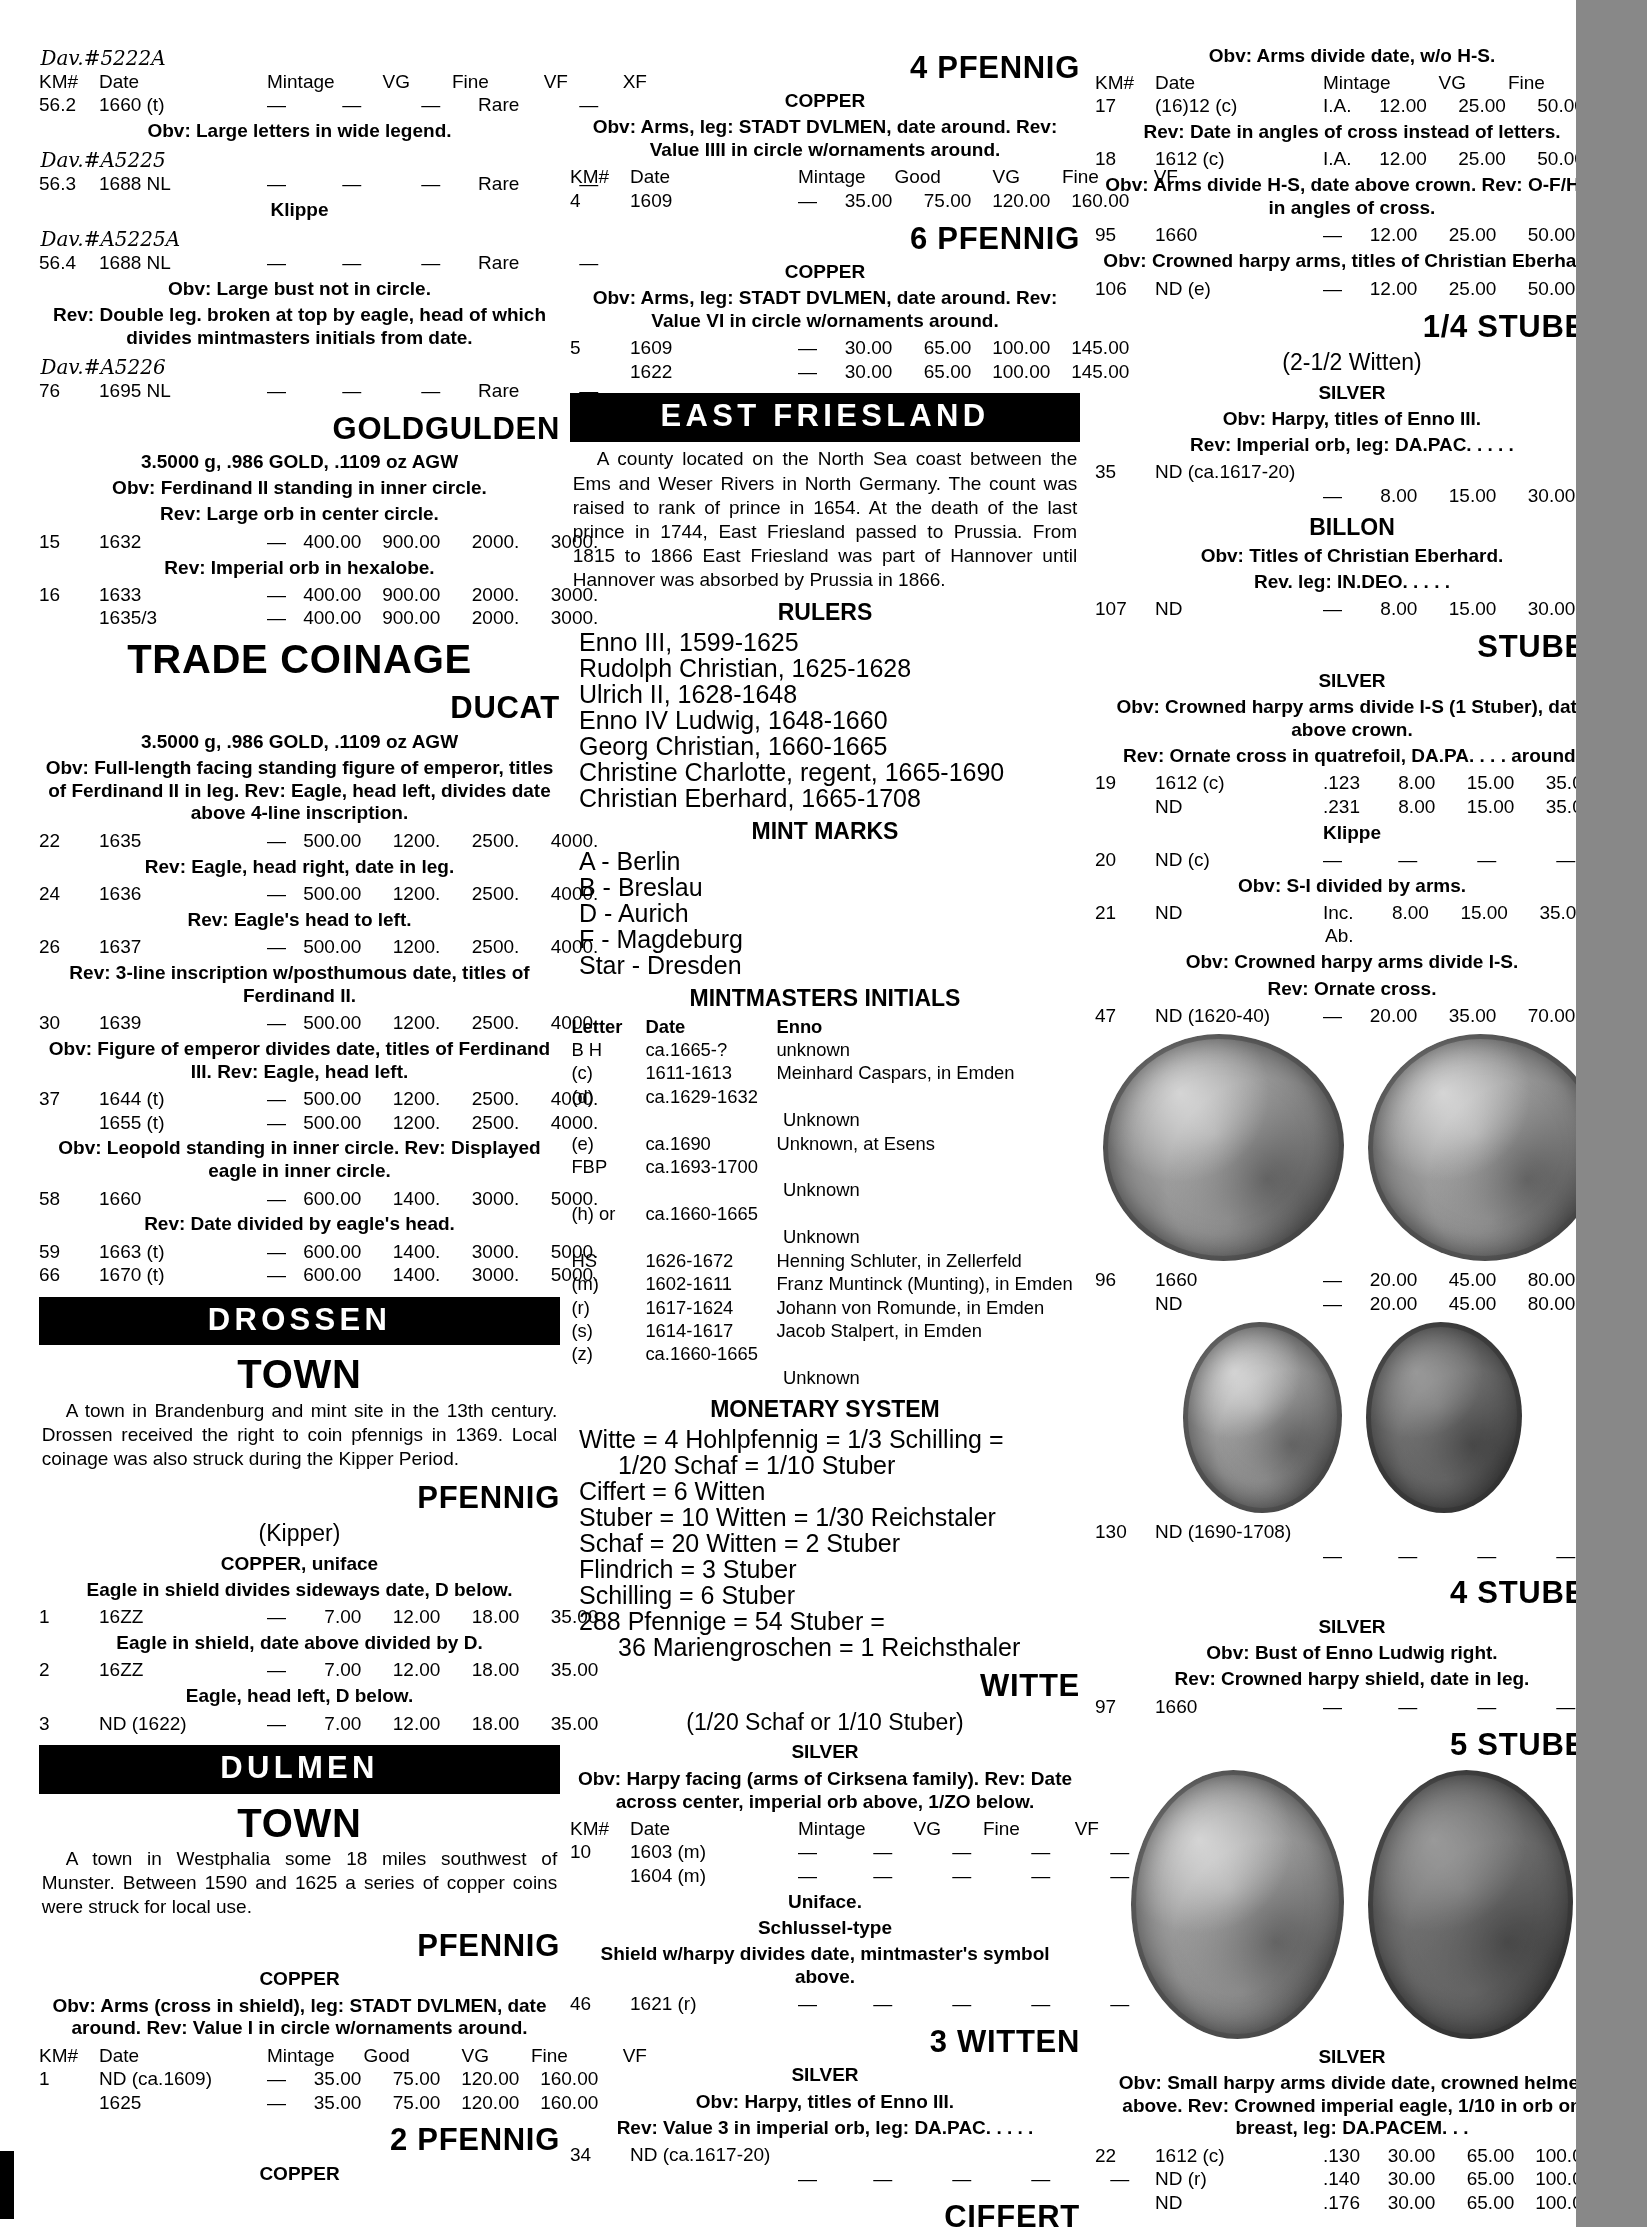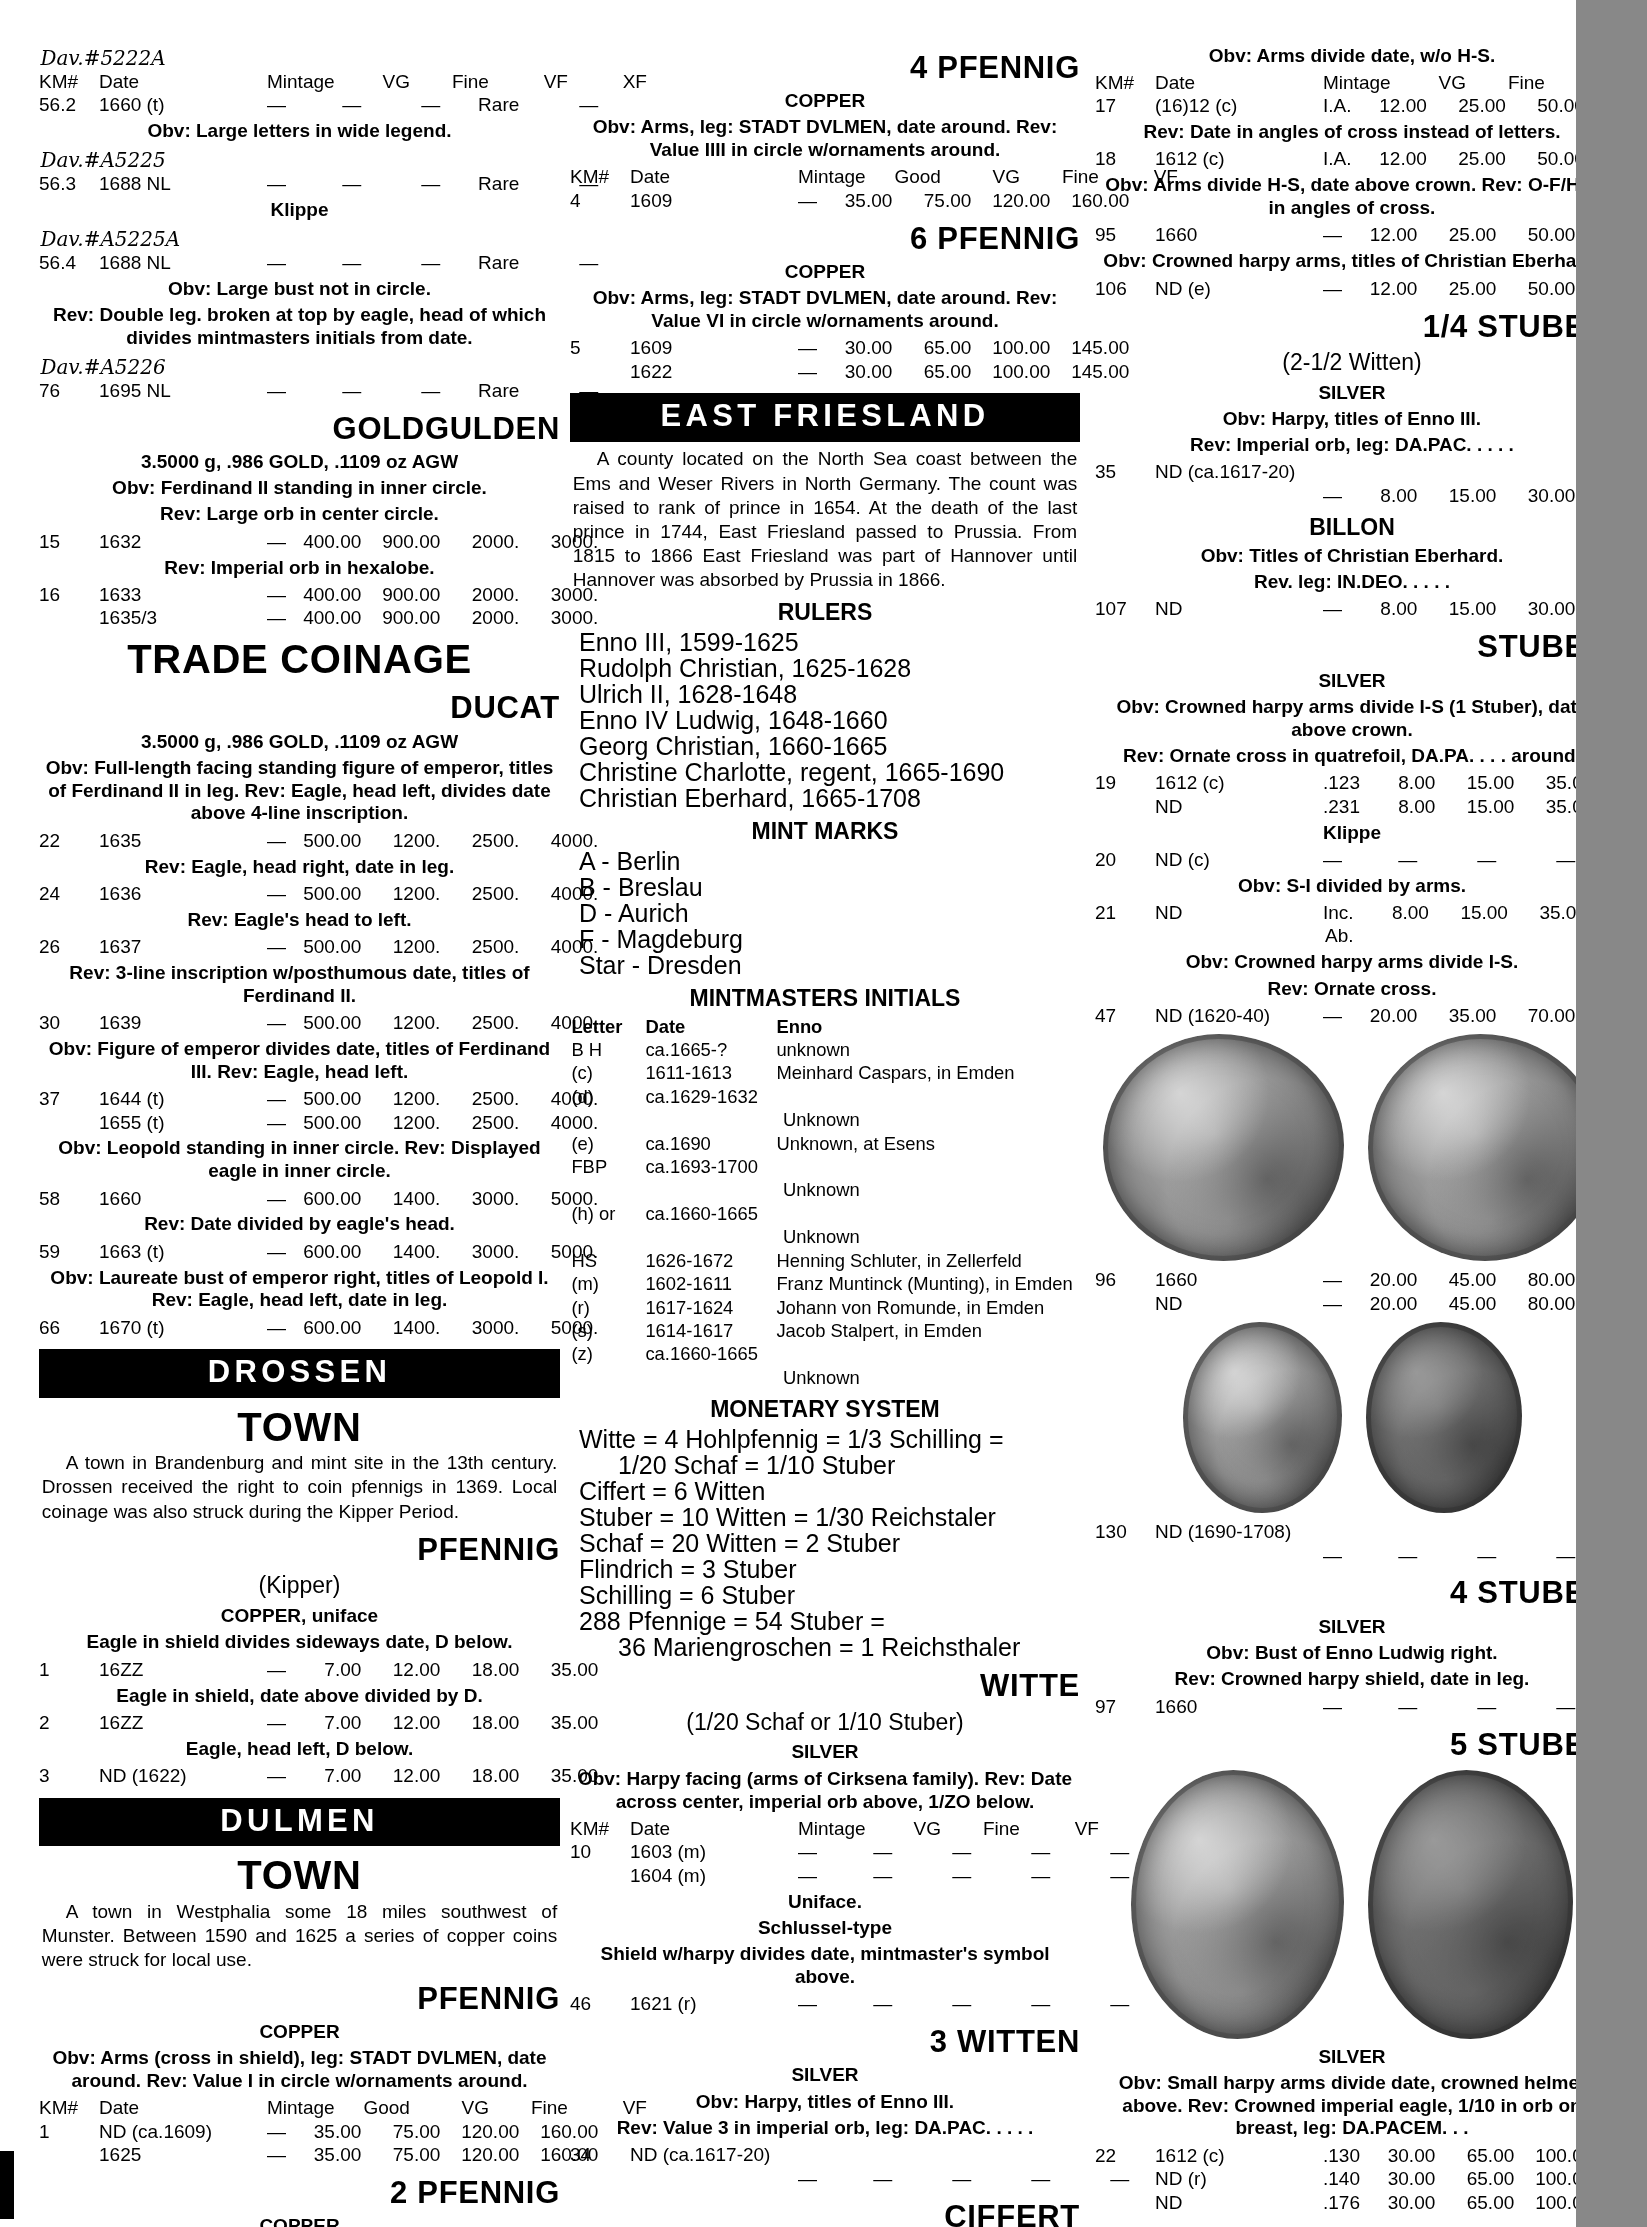--- a/index.html
+++ b/index.html
@@ -216,21 +216,20 @@
       <div class="note">Rev: Date divided by eagle's head.</div>
       <div class="prow ">
         <span class="pc c-km">59</span>
         <span class="pc c-date">1663 (t)</span>
         <span class="pc c-m">—</span>
         <span class="pc c-p">600.00</span>
         <span class="pc c-p">1400.</span>
         <span class="pc c-p">3000.</span>
         <span class="pc c-p">5000.</span>
       </div>
-      <div class="note">Obv: Laureate bust of emperor right, titles of Leopold I. Rev: Eagle, head left, date in leg.</div>
       <div class="prow ">
         <span class="pc c-km">66</span>
         <span class="pc c-date">1670 (t)</span>
         <span class="pc c-m">—</span>
         <span class="pc c-p">600.00</span>
         <span class="pc c-p">1400.</span>
         <span class="pc c-p">3000.</span>
         <span class="pc c-p">5000.</span>
       </div>
       <div class="bar">DROSSEN</div>

